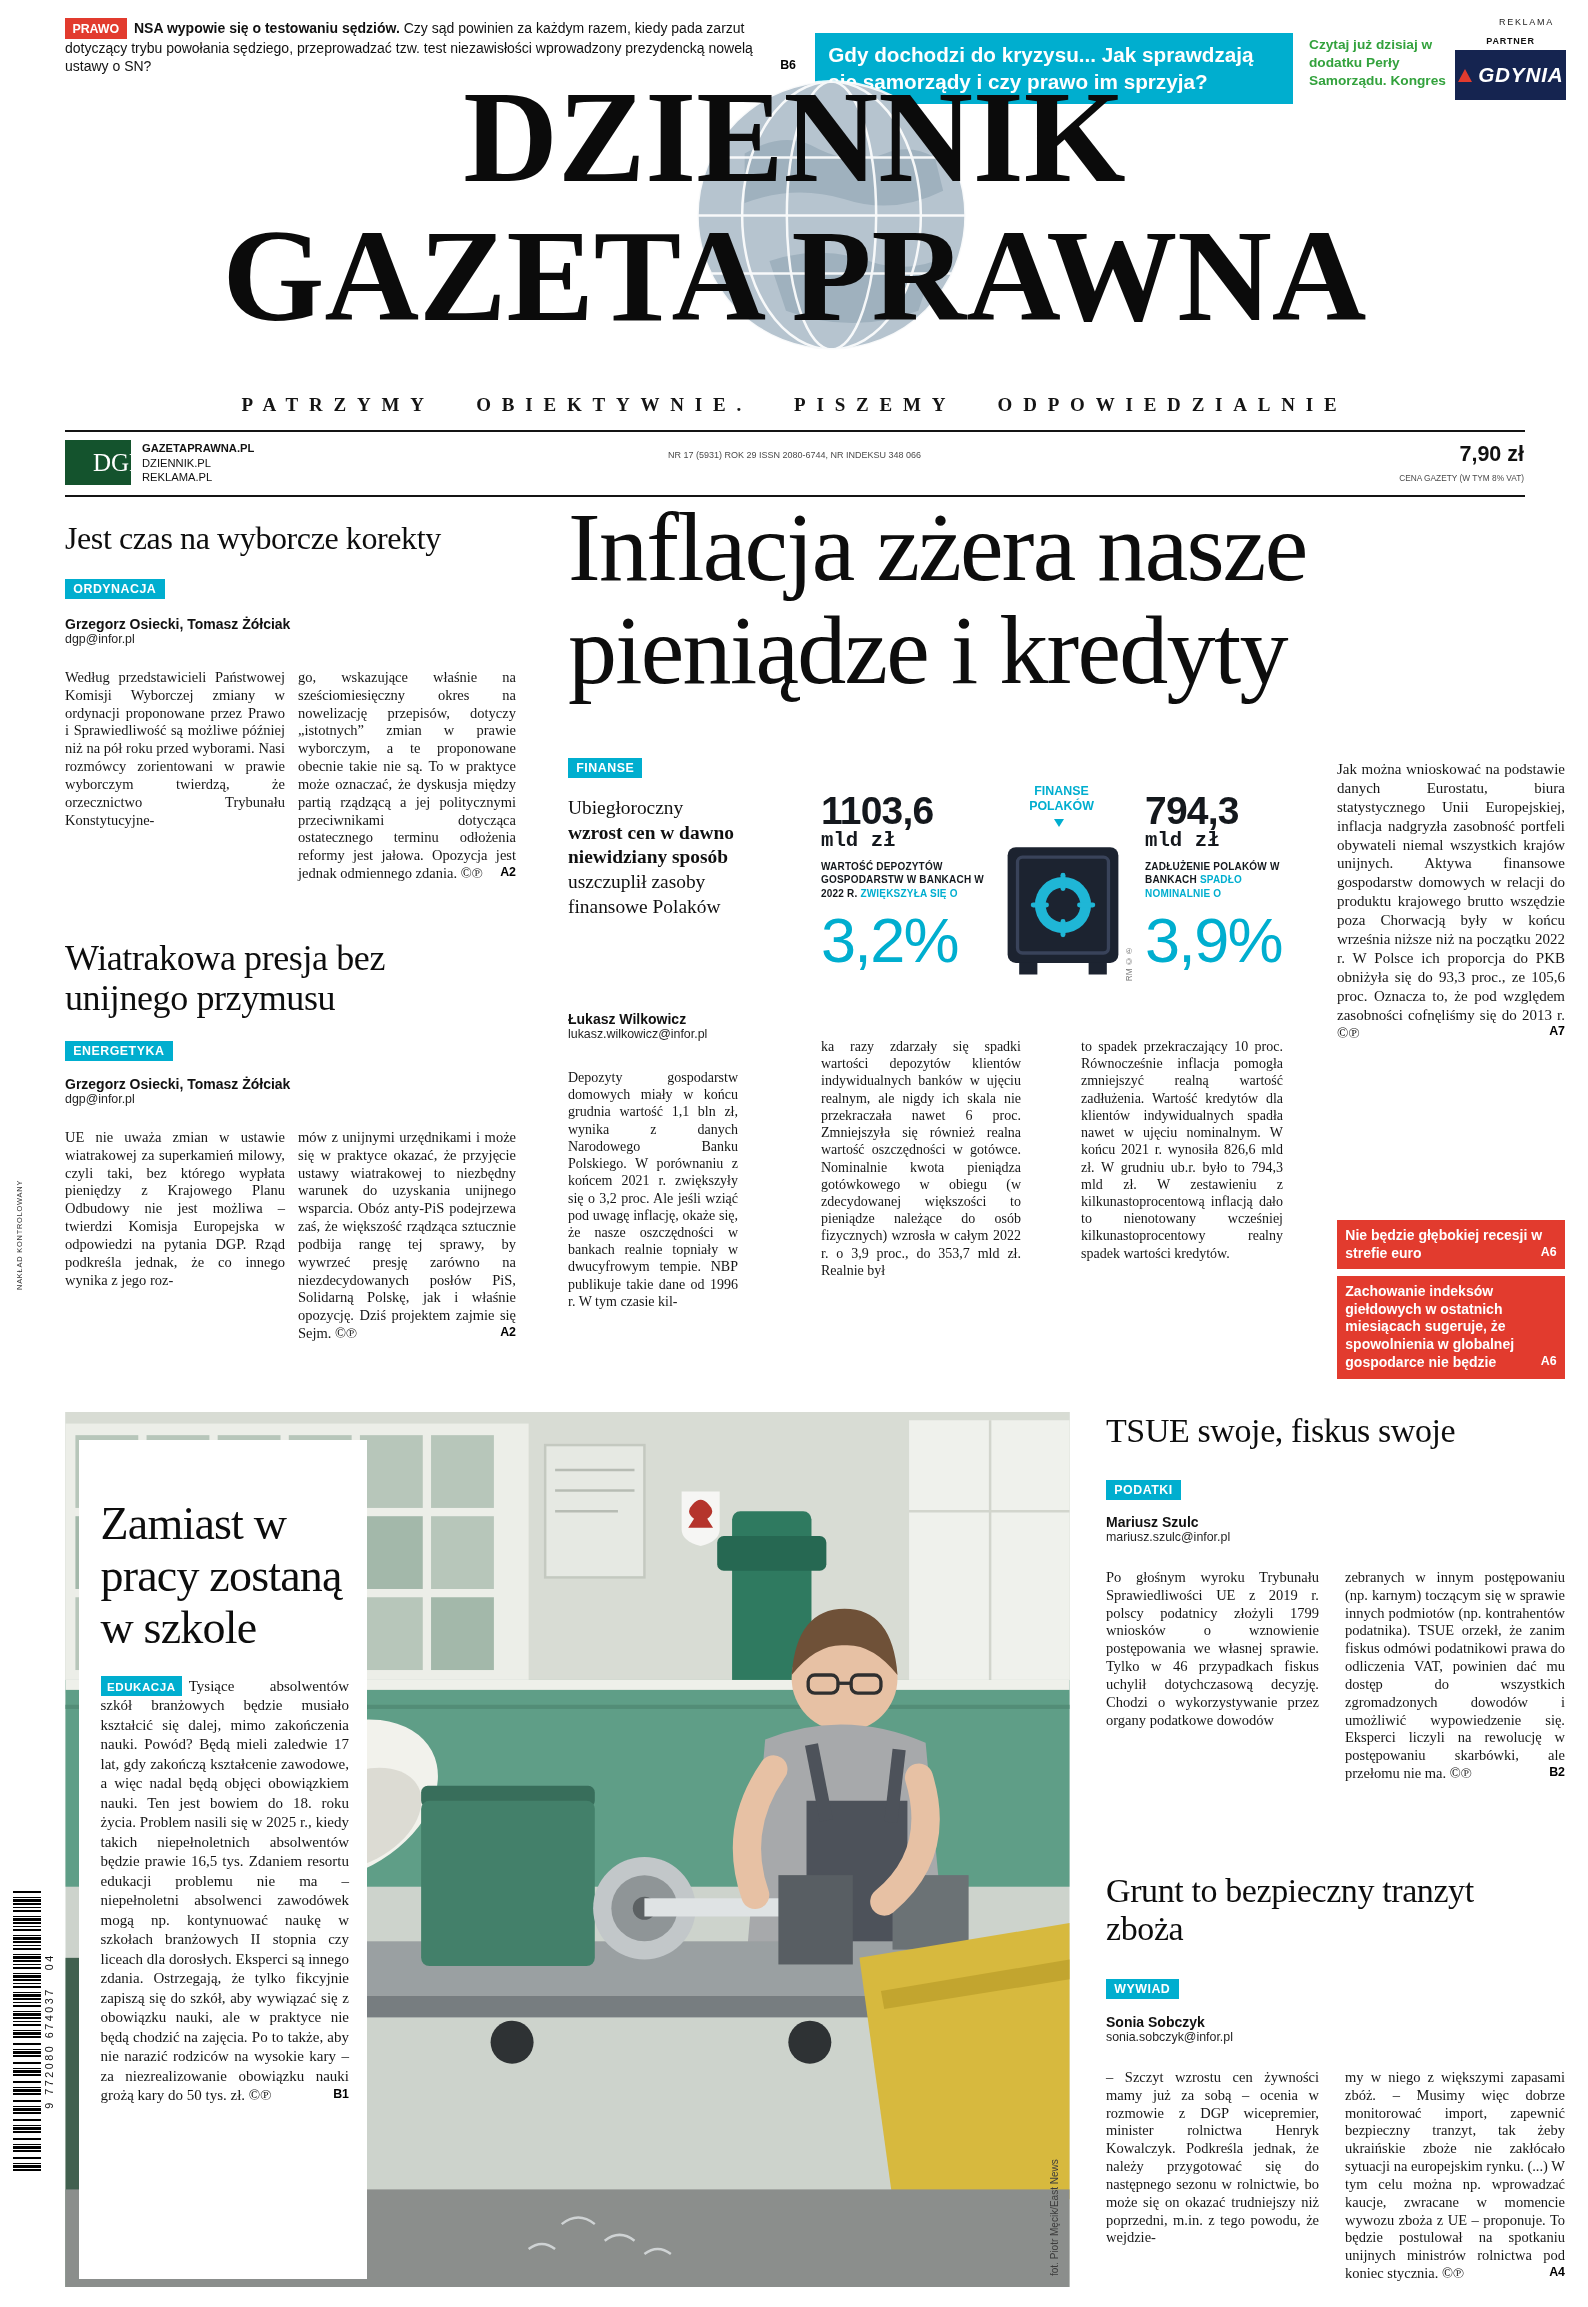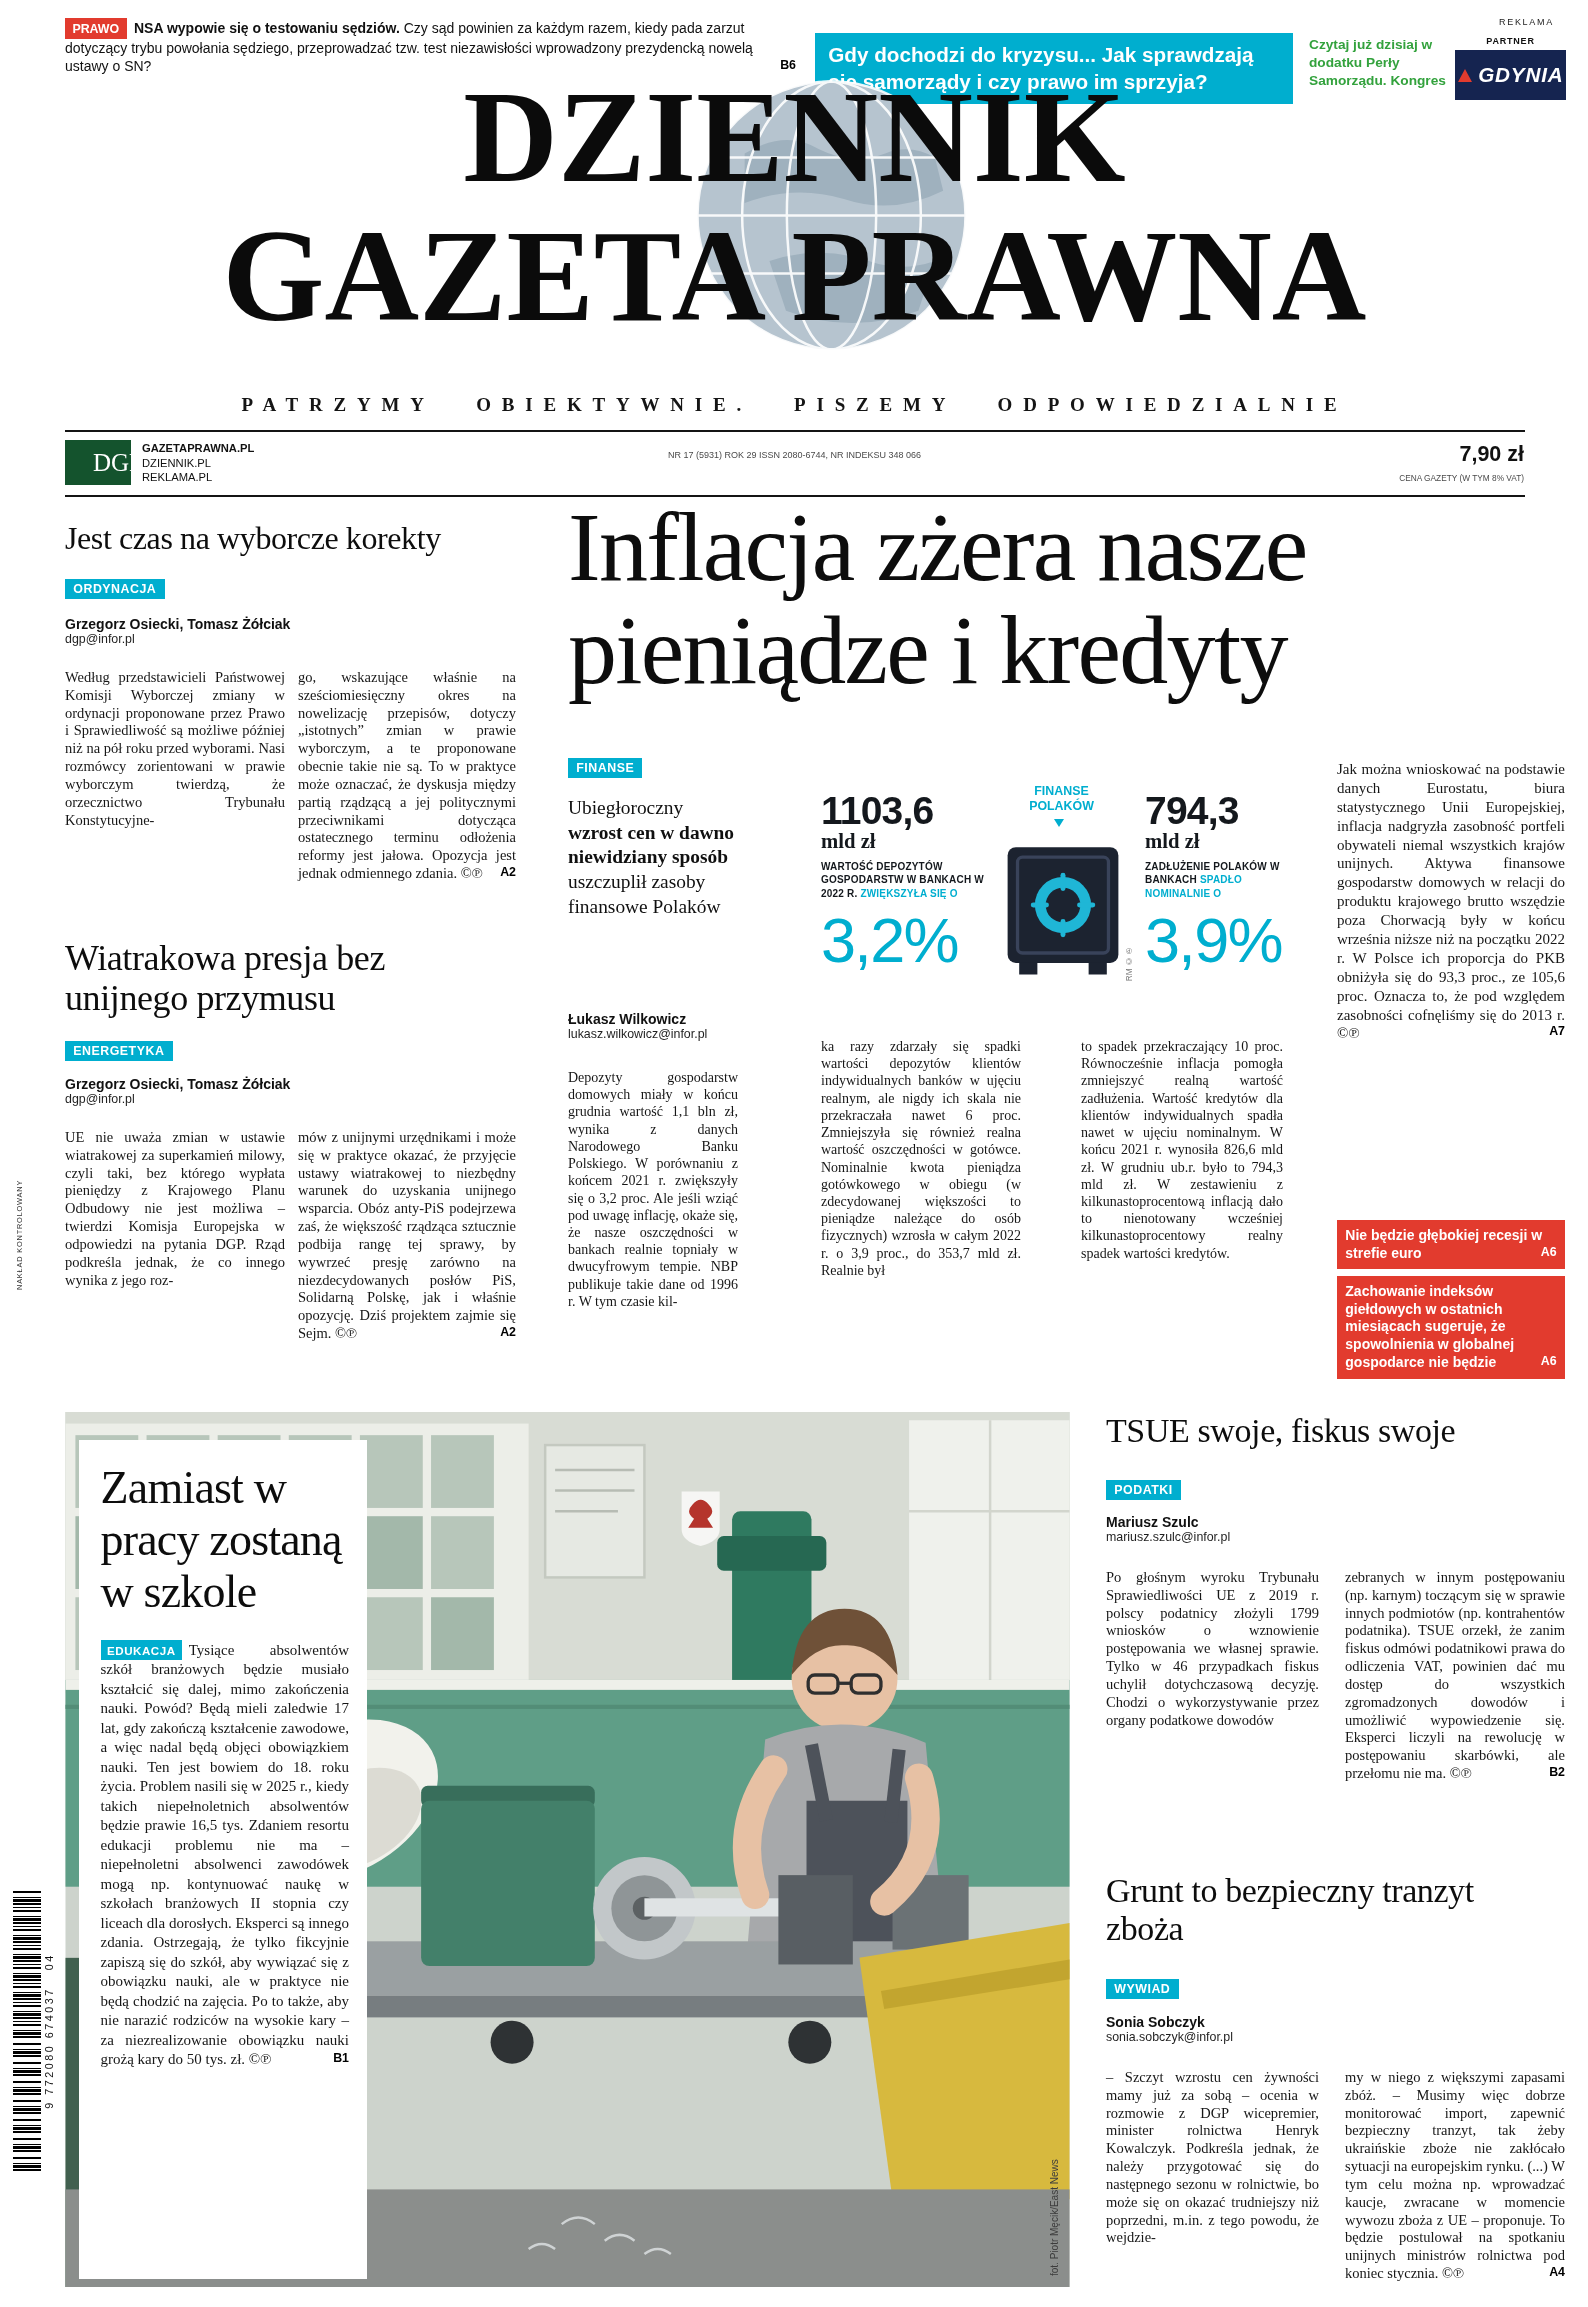--- a/index.html
+++ b/index.html
@@ -34,21 +34,21 @@
 
   .masthead-line { width:100%; text-align:center; font-family:"Liberation Serif","DejaVu Serif",serif;
                    font-weight:bold; font-size:131px; line-height:1; color:#0b0b0b; z-index:2; }
   .tagline { width:100%; text-align:center; font-weight:bold; font-size:19px; letter-spacing:10.8px; word-spacing:26.5px; color:#151515; }
 
   .alert { background:var(--red,#e23b2e); color:#fff; font-family:"Liberation Sans",sans-serif;
            font-weight:bold; font-size:14px; line-height:1.28; padding:6.6px 8.3px; }
   .alert .ref { color:#fff; }
 
   .info-num { font-family:"Liberation Sans",sans-serif; font-weight:bold; font-size:39px; letter-spacing:-0.8px; color:#14181d; line-height:1; }
-  .info-unit { font-family:Liberation Serif, serif; font-weight:bold; font-size:20.7px; color:#14181d; line-height:1.1; }
+  .info-unit { font-family:Liberation Mono, monospace; font-weight:bold; font-size:20.7px; color:#14181d; line-height:1.1; }
   .info-desc { font-family:"Liberation Sans",sans-serif; font-weight:bold; font-size:10px; line-height:1.35; color:#14181d; margin-top:7.4px; letter-spacing:0.2px; }
   .info-desc .acc { color:var(--cyan,#00aecf); }
   .info-pct { font-family:"Liberation Sans",sans-serif; font-weight:normal; font-size:63px; color:var(--cyan,#00aecf); letter-spacing:-1.7px; line-height:1; margin-top:8.3px; }
 
   .vert { writing-mode:vertical-rl; transform:rotate(180deg); }
 </style>
 </head>
 <body>
 
 <div class="page">
@@ -294,21 +294,21 @@
       <g stroke="#cfd3d4" stroke-width="3" fill="none">
         <path d="M600 982 q20 -16 40 0"></path>
         <path d="M652 1002 q18 -14 36 0"></path>
         <path d="M560 1012 q16 -12 32 0"></path>
         <path d="M700 1018 q16 -12 32 0"></path>
       </g>
     </svg>
   </div>
 
   <div class="a" style="left:79px; top:1440px; width:288px; height:839px; background:#ffffff; padding:21.5px 18px 16.5px 21.5px;">
-    <div class="headline" style="font-size:46px; line-height:1.14; letter-spacing:-0.8px;">Zamiast w pracy zostaną w szkole</div>
+    <div class="headline" style="font-size:46px; line-height:1.14; letter-spacing:-0.8px;margin-top:36px;">Zamiast w pracy zostaną w szkole</div>
     <div class="body-text" style="margin-top:21.5px; font-size:15px; line-height:1.3;">
       <span class="tag" style="font-size:11.6px; padding:2.5px 6.6px 1.7px; margin-right:6.6px;">EDUKACJA</span><span>Tysiące absolwentów szkół branżowych będzie musiało kształcić się dalej, mimo zakończenia nauki. Powód? Będą mieli zaledwie 17 lat, gdy zakończą kształcenie zawodowe, a więc nadal będą objęci obowiązkiem nauki. Ten jest bowiem do 18. roku życia. Problem nasili się w 2025 r., kiedy takich niepełnoletnich absolwentów będzie prawie 16,5 tys. Zdaniem resortu edukacji problemu nie ma – niepełnoletni absolwenci zawodówek mogą np. kontynuować naukę w szkołach branżowych II stopnia czy liceach dla dorosłych. Eksperci są innego zdania. Ostrzegają, że tylko fikcyjnie zapiszą się do szkół, aby wywiązać się z obowiązku nauki, ale w praktyce nie będą chodzić na zajęcia. Po to także, aby nie narazić rodziców na wysokie kary – za niezrealizowanie obowiązku nauki grożą kary do 50 tys. zł. ©℗</span>
       <span class="ref">B1</span>
     </div>
   </div>
 
   <div class="a vert sans" style="left:1049px; top:2036px; height:240px; font-size:10px; color:#3c3c3c;">fot. Piotr Męcik/East News</div>
 
   <div class="a headline" style="left:1106px; top:1412px; width:463px; font-size:34px;">TSUE swoje, fiskus swoje</div>
   <div class="a" style="left:1106px; top:1480px;"><span class="tag">PODATKI</span></div>

